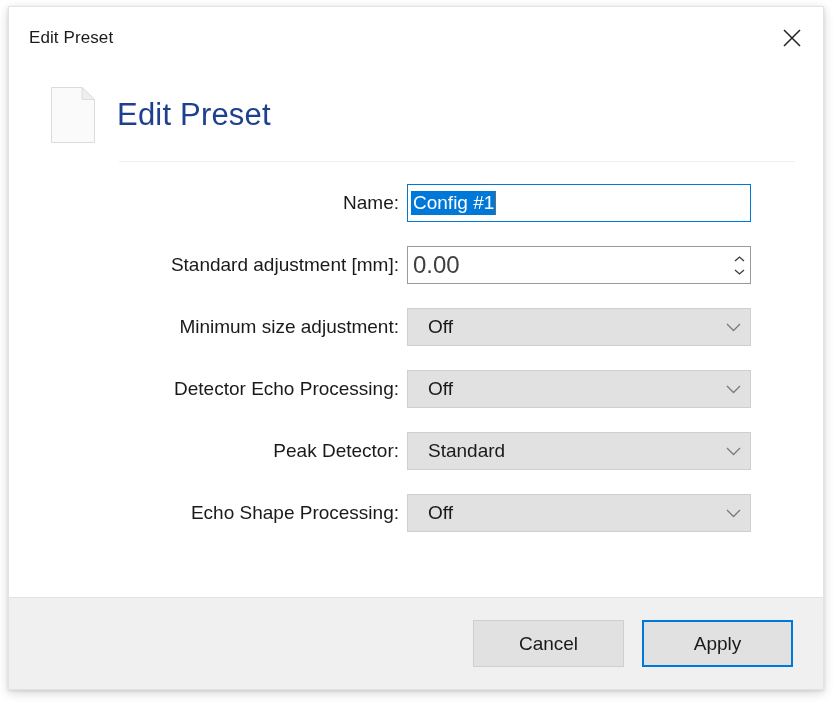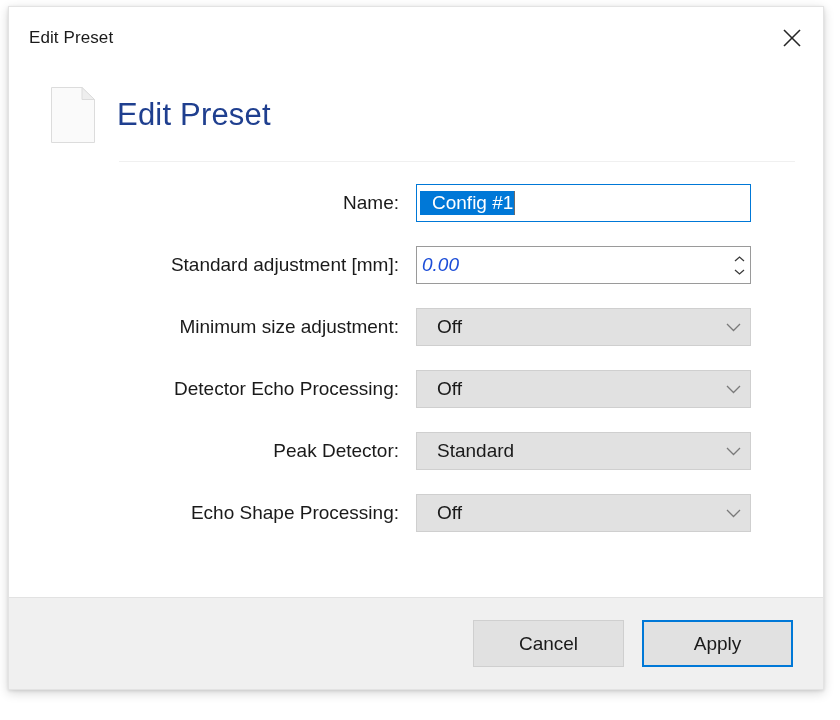--- a/index.html
+++ b/index.html
@@ -85,21 +85,20 @@
     flex: 1 1 auto;
     padding: 22px 0 0 0;
     background: #ffffff;
   }
   .row {
     display: flex;
     align-items: center;
     height: 38px;
     margin-bottom: 24px;
     padding-right: 72px;
-    gap: 9px;
   }
   .row .label {
     width: 398px;
     text-align: right;
     padding-right: 8px;
     box-sizing: border-box;
     font-size: 19px;
     color: #1a1a1a;
     white-space: nowrap;
   }
@@ -115,41 +114,40 @@
   
   .text-input {
     border: 1px solid #0078d7;
     background: #ffffff;
     padding-left: 3px;
   }
   .sel-text {
     background: #0078d7;
     color: #ffffff;
     font-size: 19px;
-    padding: 2px 1px 3px 12px;
+    padding: 2px 1px 3px 2px;
     line-height: 1;
   }
   .caret {
     width: 1px;
     height: 24px;
     background: #6b6b6b;
     margin-left: 0px;
   }
 
   
   .spin-input {
     border: 1px solid #9a9a9a;
     background: #ffffff;
     padding-left: 5px;
     justify-content: space-between;
   }
   .spin-value {
-    font-size: 19px;
-    color: #1d4ed8;
-    font-style: italic;
+    font-size: 24px;
+    color: #404040;
   }
   .spin-arrows {
     width: 22px;
     height: 100%;
     display: flex;
     flex-direction: column;
     align-items: center;
     justify-content: center;
     gap: 7px;
     cursor: pointer;

